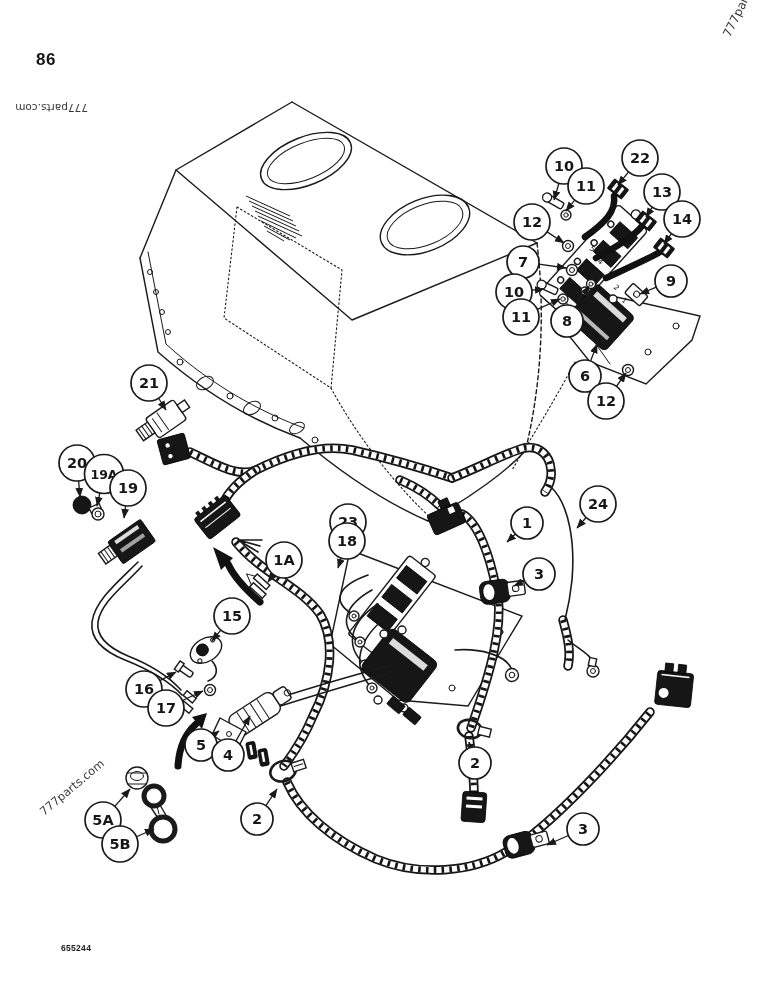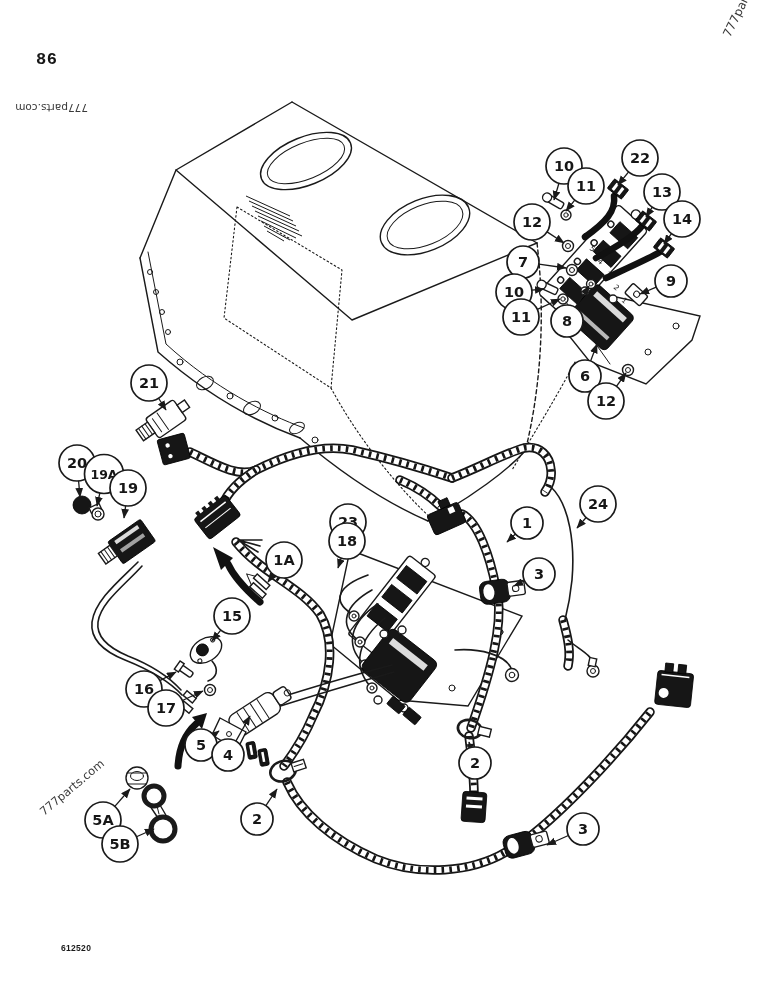--- a/index.html
+++ b/index.html
@@ -1,18 +1,18 @@
 <!DOCTYPE html>
 <html><head>
 <meta charset="utf-8">
 <style>
   html,body{margin:0;padding:0;background:#e8e8e8;font-family:"Liberation Sans",sans-serif;}
   #page{position:relative;width:772px;height:1000px;background:#ffffff;margin:0 auto;overflow:hidden;}
   #art{position:absolute;left:0;top:0;}
-  .hdr{position:absolute;left:36px;top:50px;font-size:17px;font-weight:bold;color:#161616;letter-spacing:.5px;font-family:Liberation Mono, monospace;}
+  .hdr{position:absolute;left:36px;top:50px;font-size:17px;font-weight:bold;color:#161616;letter-spacing:.5px;}
   .dwg{position:absolute;left:61px;top:943px;font-size:8.5px;font-weight:bold;color:#1a1a1a;letter-spacing:.3px;}
   
   .ln{fill:none;stroke:#1a1a1a;stroke-width:1.4;stroke-linecap:round;stroke-linejoin:round;}
   .thin{stroke-width:1;}
   .dash{stroke-dasharray:4 3;}
   .dot{stroke-dasharray:1.6 2.6;stroke-width:1.1;}
   .wire{fill:none;stroke:#1a1a1a;stroke-width:1.6;stroke-linecap:round;}
   .blk{fill:#161616;stroke:#000;stroke-width:.8;}
   .wht{fill:#fff;stroke:#1a1a1a;stroke-width:1.4;}
   .rope-o{fill:none;stroke:#161616;stroke-width:9.5;stroke-linecap:round;}
@@ -23,21 +23,21 @@
   .callout-t{fill:#161616;font-family:"DejaVu Sans",sans-serif;font-weight:600;text-anchor:middle;}
   .leader{fill:none;stroke:#1a1a1a;stroke-width:1.3;}
   .wm{fill:#242424;font-family:"DejaVu Sans",sans-serif;opacity:.9;}
   .tinyn{fill:#161616;font-family:"DejaVu Sans",sans-serif;}
 </style>
 </head>
 <body>
 
 <div id="page">
   <div class="hdr">86</div>
-  <div class="dwg">612520</div>
+  <div class="dwg">655244</div>
 
   <svg id="art" width="772" height="1000" viewBox="0 0 772 1000">
     <defs>
       <marker id="arr" markerWidth="9" markerHeight="8" refX="7" refY="3" orient="auto">
         <path d="M0,0 L7.5,3 L0,6 Z" fill="#1a1a1a"></path>
       </marker>
     </defs>
 
     <g>
       <path class="ln" d="M292,102 L537,243"></path>

